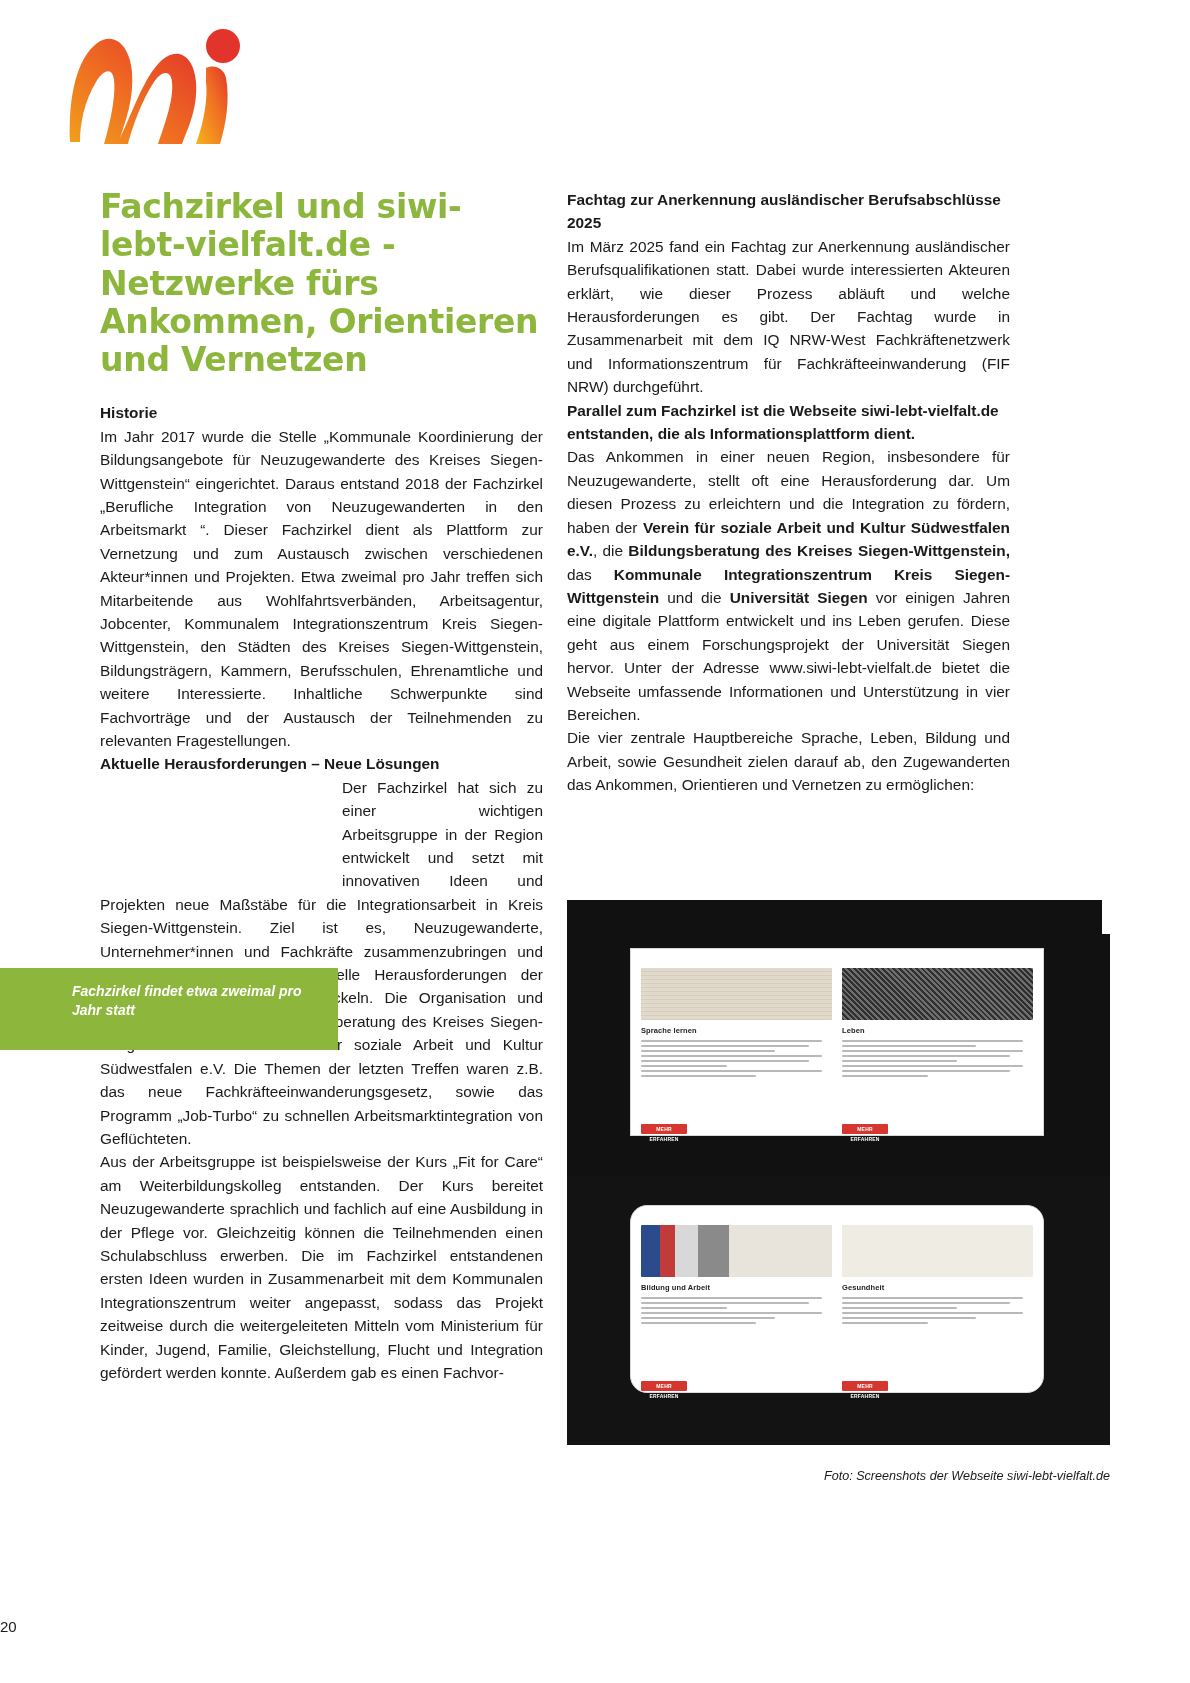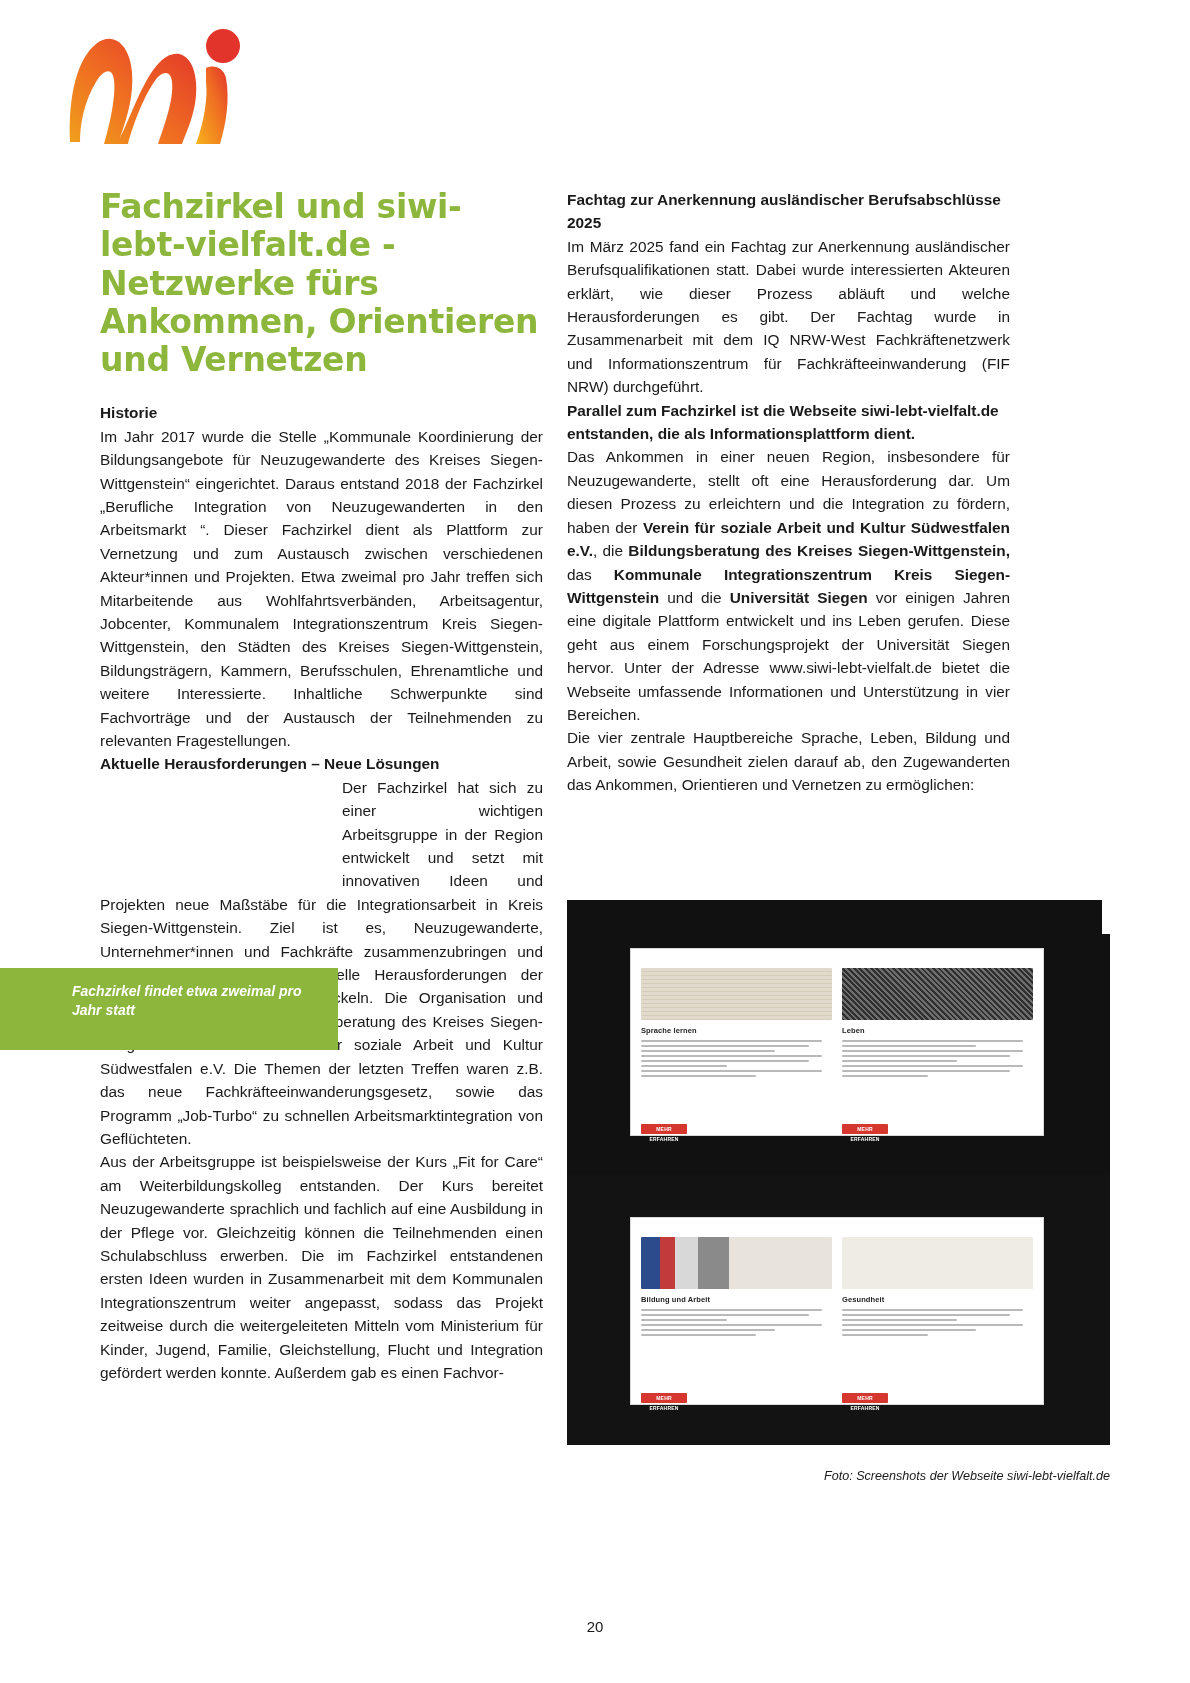--- a/index.html
+++ b/index.html
@@ -231,21 +231,20 @@
     font-style: italic;
     text-align: right;
     color: #1a1a1a;
   }
 
   .pagenum {
     position: absolute;
     left: 0;
     width: 1190px;
     top: 1618px;
-    text-align: center;
     font-size: 15px;
     color: #1a1a1a;
   }
 
   
   .notch {
     position: absolute;
     right: 0;
     top: 0;
     width: 8px;
@@ -346,21 +345,21 @@
                 <div class="ln w45"></div>
             </div>
             <div class="pane-btn">MEHR ERFAHREN</div>
           </div>
         </div>
       </div>
     </div>
 
     <div class="shot shot-b">
 
-      <div class="browser" style="left:63px; top:42px; width:412px; height:186px;">
+      <div class="browser" style="left:63px; top:30px; width:412px; height:186px;border-radius:17px;">
         <div class="panes">
           <div class="pane">
             <div class="pane-img img-books"></div>
             <div class="pane-title">Bildung und Arbeit</div>
             <div class="pane-lines">
               <div class="ln w95"></div>
                 <div class="ln w88"></div>
                 <div class="ln w45"></div>
               <div class="ln w95"></div>
                 <div class="ln w70"></div>

